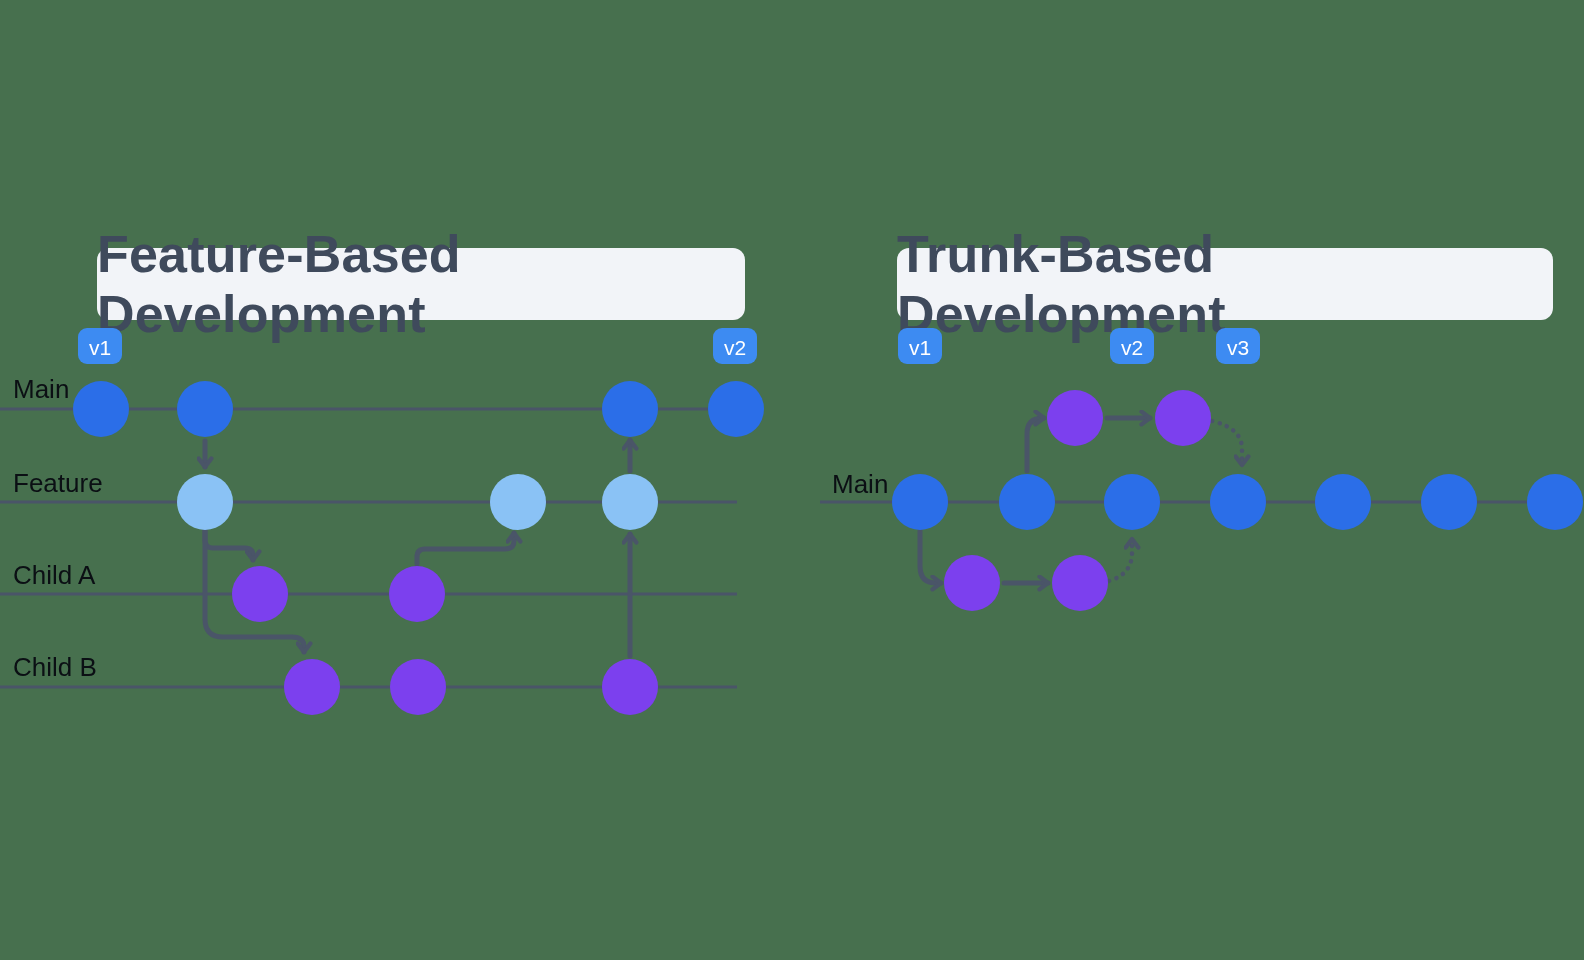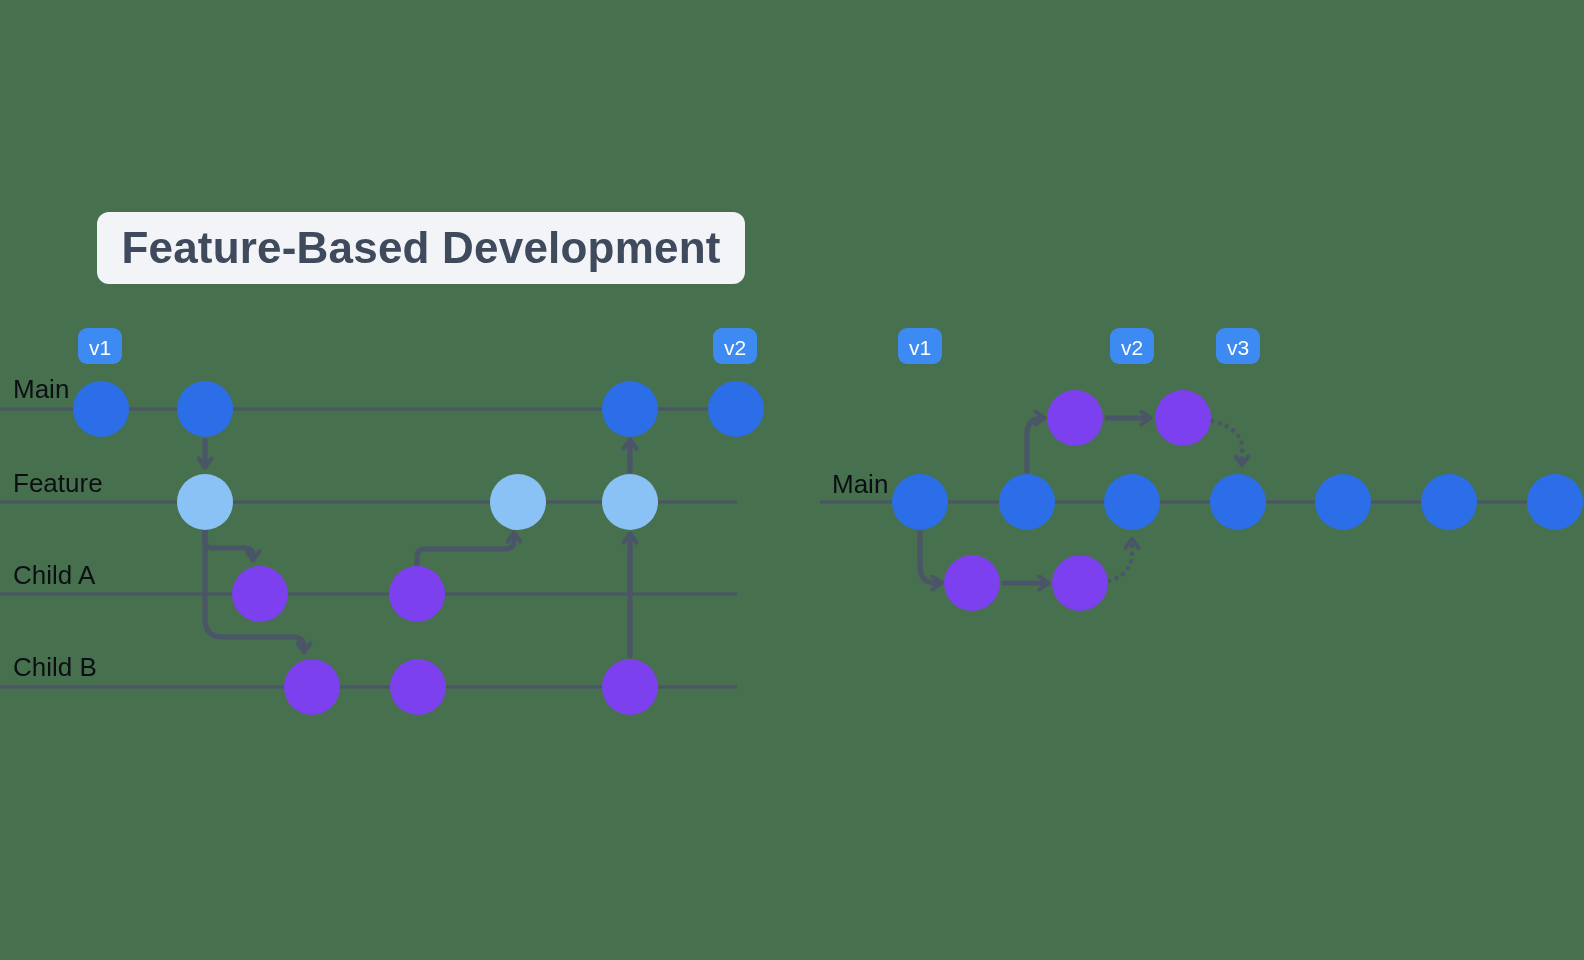--- a/index.html
+++ b/index.html
@@ -15,41 +15,45 @@
     width: 1584px;
     height: 960px;
   }
   .title-box {
     position: absolute;
     border-radius: 12px;
     display: flex;
     align-items: center;
     justify-content: center;
     font-weight: 700;
-    font-size: 44px;
+    font-size: 52px;
     letter-spacing: 0.2px;
+    margin-top: 36px;
   }
   #title-feature { left: 97px;  top: 212px; width: 648px; height: 72px; }
   #title-trunk   { left: 897px; top: 212px; width: 656px; height: 72px; }
   #diagram {
     position: absolute;
     left: 0; top: 0;
     width: 1584px;
     height: 960px;
   }
 </style>
 </head>
 <body style="background: rgb(71, 112, 78);">
 
 <div class="stage">
 
   <div class="title-box" id="title-feature" style="background: rgb(242, 244, 248); color: rgb(63, 74, 92);">
     <span>Feature-Based Development</span>
   </div>
 
+  <div class="title-box" id="title-trunk" style="background: rgb(242, 244, 248); color: rgb(63, 74, 92);">
+    <span>Trunk-Based Development</span>
+  </div>
 
   <svg id="diagram" viewBox="0 0 1584 960" xmlns="http://www.w3.org/2000/svg">
     <defs>
       <marker id="arrowhead" viewBox="0 0 12 12" refX="8.5" refY="6" markerWidth="17" markerHeight="17" markerUnits="userSpaceOnUse" orient="auto">
         <path d="M2.5,1.5 L8.5,6 L2.5,10.5" fill="none" stroke="#4A5568" stroke-width="3" stroke-linecap="round" stroke-linejoin="round"></path>
       </marker>
     </defs>
     <g id="gfx">
         <g>
           <line x1="0" y1="409" x2="737" y2="409" stroke="#4A5568" stroke-width="3"></line>

